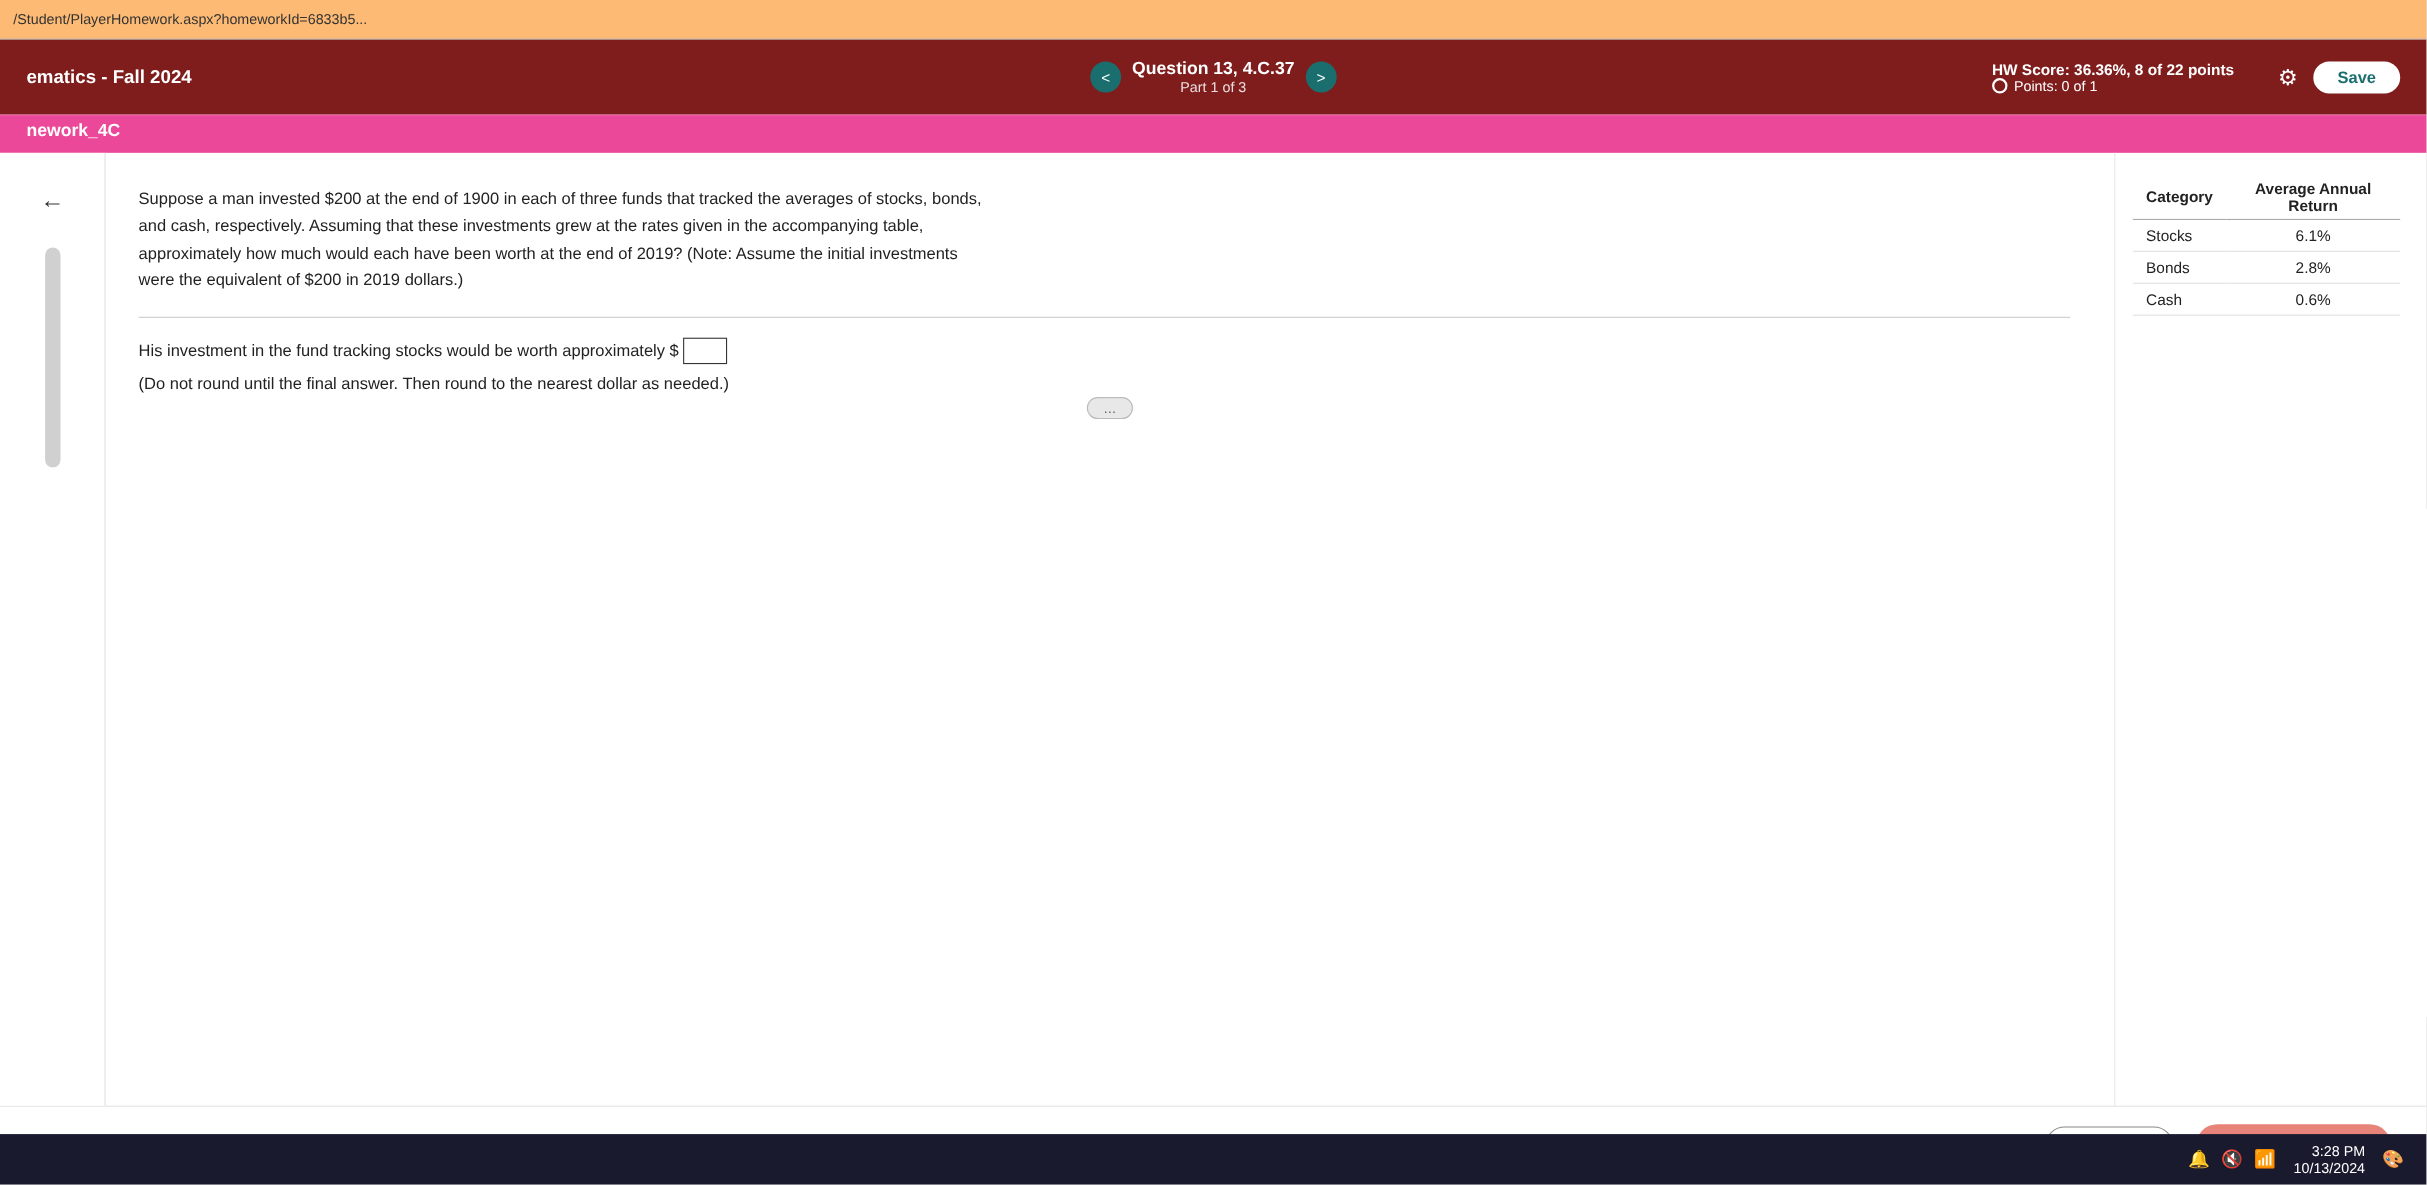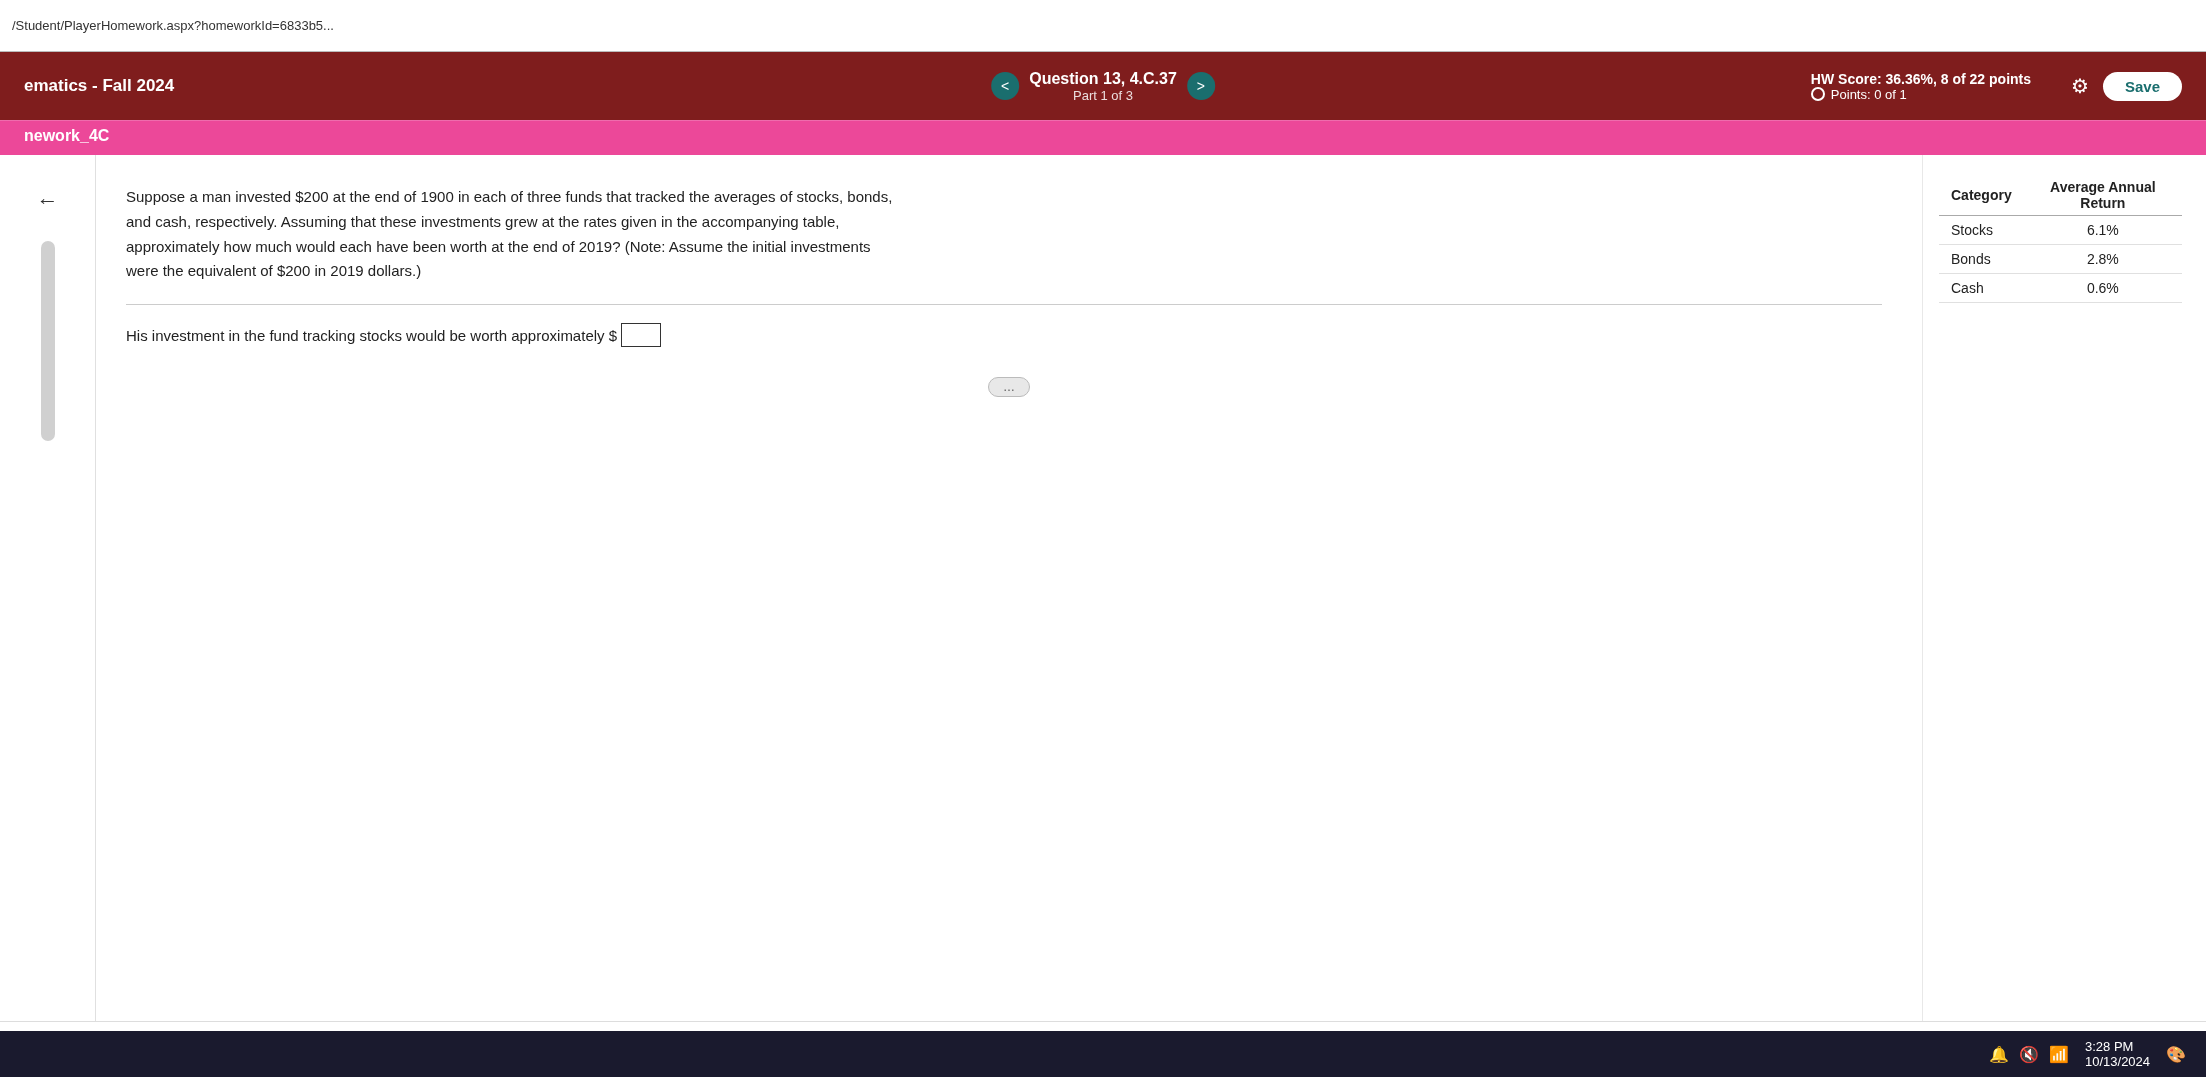--- a/index.html
+++ b/index.html
@@ -6,22 +6,22 @@
     body {
       font-family: Arial, sans-serif;
       background: #c8c8c8;
       width: 2206px;
       height: 1077px;
       overflow: hidden;
       position: relative;
     }
 
     .browser-bar {
-      background: #ffffff;
-      height: 52px;
+      background: #fdba74;
+      height: 36px;
       display: flex;
       align-items: center;
       padding: 0 12px;
       font-size: 13px;
       color: #333;
       border-bottom: 1px solid #bbb;
     }
 
     .main-container {
       display: flex;
@@ -312,21 +312,21 @@
       display: flex;
       align-items: center;
       justify-content: flex-end;
       padding: 0 20px;
       gap: 16px;
     }
 
     .taskbar-time {
       color: white;
       font-size: 13px;
-      text-align: left;
+      text-align: right;
     }
 
     .taskbar-icons {
       display: flex;
       align-items: center;
       gap: 10px;
     }
 
     .taskbar-icon {
       color: white;
@@ -390,20 +390,21 @@
       <div class="question-body">Suppose a man invested $200 at the end of 1900 in each of three funds that tracked the averages of stocks, bonds, and cash, respectively. Assuming that these investments grew at the rates given in the accompanying table, approximately how much would each have been worth at the end of 2019? (Note: Assume the initial investments were the equivalent of $200 in 2019 dollars.)</div>
 
       <button class="expand-dots">…</button>
 
       <hr class="divider-line">
 
       <div class="answer-line">
         <span>His investment in the fund tracking stocks would be worth approximately $</span>
         <input class="answer-input" type="text" value="" style="">
       </div>
+      <div class="note-line">(Do not round until the final answer. Then round to the nearest dollar as needed.)</div>
     </div>
 
     <div class="right-table-area">
       <table class="data-table">
         <thead>
           <tr>
             <th>Category</th>
             <th>Average Annual Return</th>
           </tr>
         </thead>

